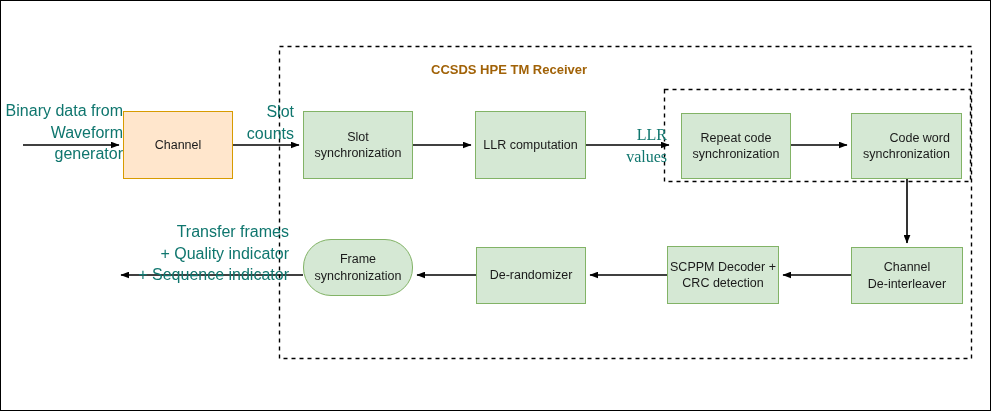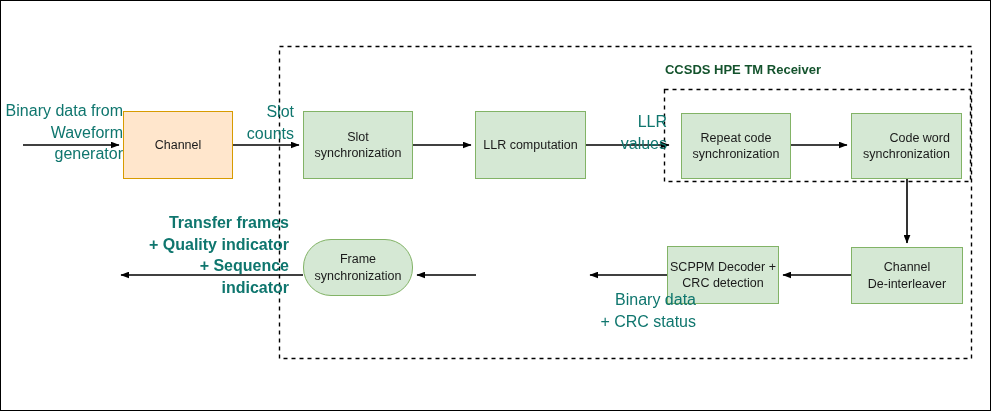--- a/index.html
+++ b/index.html
@@ -49,22 +49,22 @@
     font-size: 16px;
     color: #0f766e;
     line-height: 1.35;
     text-align: right;
     white-space: pre-line;
     background: transparent;
   }
   .group-title {
     position: absolute;
     font-size: 12.5px;
-    color: #14532d;
-    text-align: right;
+    color: #a16207;
+    text-align: left;
   }
   .group-title.bold {
     font-weight: bold;
     font-size: 13px;
   }
 </style>
 </head>
 <body>
 
 <div id="canvas">
@@ -125,28 +125,30 @@
   </div>
 
   <div class="node" style="left:850px; top:246px; width:112px; height:57px;">
     <span>Channel<br>De-interleaver</span>
   </div>
 
   <div class="node" style="left:666px; top:245px; width:112px; height:58px;">
     <span>SCPPM Decoder +<br>CRC detection</span>
   </div>
 
+  <div class="node" style="left:475px; top:246px; width:110px; height:57px;">
+    <span>De-randomizer</span>
+  </div>
 
   <div class="node" style="left:302px; top:238px; width:110px; height:57px;border-radius:28px;">
     <span>Frame<br>synchronization</span>
   </div>
 
   <div class="edge-label" style="left:4px; top:99px; width:118px;">Binary data from<br>Waveform generator</div>
 
   <div class="edge-label" style="left:237px; top:100px; width:56px;">Slot<br>counts</div>
 
-  <div class="edge-label" style="left:592px; top:110px; width:74px;">LLR values</div>
+  <div class="edge-label" style="left:592px; top:123px; width:74px;font-family:Liberation Serif, serif;">LLR values</div>
 
-  <div class="edge-label" style="left:589px; top:288px; width:106px;">Binary data<br>+ CRC status</div>
 
-  <div class="edge-label" style="left:128px; top:211px; width:160px;font-weight:bold;">Transfer frames<br>+ Quality indicator<br>+ Sequence indicator</div>
+  <div class="edge-label" style="left:128px; top:220px; width:160px;">Transfer frames<br>+ Quality indicator<br>+ Sequence indicator</div>
 
 </div>
 
 </body></html>

